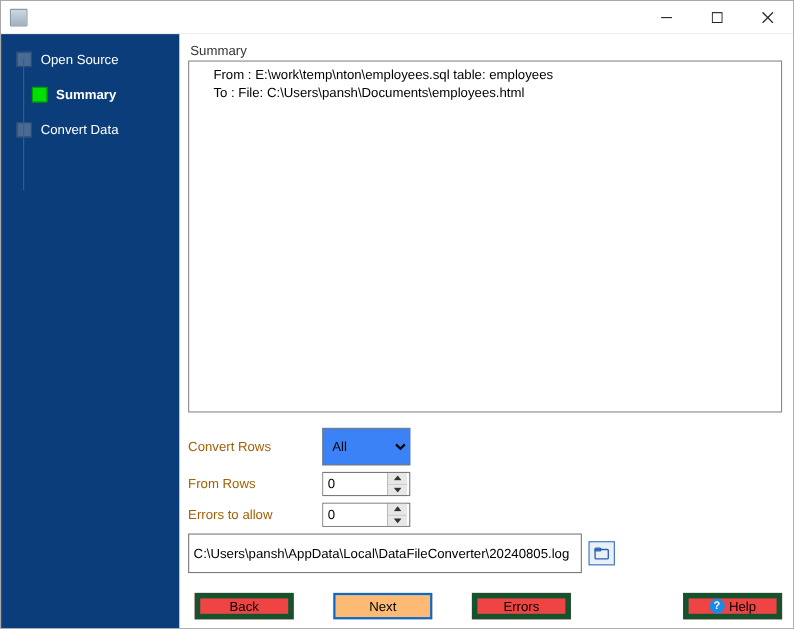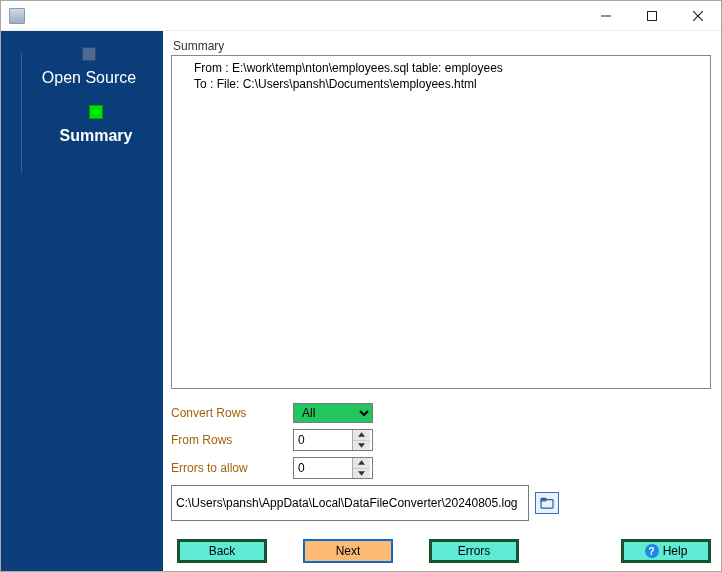--- a/index.html
+++ b/index.html
@@ -54,23 +54,22 @@
       color: #fff;
       padding-top: 12px;
       position: relative;
     }
     .step {
       display: flex;
       align-items: center;
       gap: 8px;
       padding: 4px 0 4px 14px;
       margin-bottom: 10px;
-      font-size: 16px;
-      cursor: pointer;
-      flex-direction: column;
+      font-size: 12px;
+      cursor: pointer;
     }
     .step .marker {
       width: 14px;
       height: 14px;
       background: #4a6a94;
       border: 1px solid #2a4a74;
       flex-shrink: 0;
     }
     .step.sub { padding-left: 28px; }
     .step.active .marker { background: #00e000; border-color: #00a000; }
@@ -118,23 +117,23 @@
       display: flex;
       align-items: center;
       margin-bottom: 6px;
     }
     .form-label {
       width: 122px;
       color: #a16207;
       font-size: 12px;
     }
     .form-input, .form-select, .form-spin {
-      height: 20px;
+      height: 34px;
       border: 1px solid #7a7a7a;
-      background: #22c55e;
+      background: #3b82f6;
       font-family: inherit;
       font-size: 12px;
       padding: 0 4px;
     }
     .form-select {
       width: 80px;
     }
     .spin-wrap {
       display: inline-flex;
       width: 80px;
@@ -195,22 +194,22 @@
     .button-bar {
       margin-top: 12px;
       display: flex;
       align-items: center;
       gap: 36px;
       padding-left: 6px;
     }
     .btn {
       width: 90px;
       height: 24px;
-      background: #5eead4;
-      border: 3px solid #14532d;
+      background: #ef4444;
+      border: 5px solid #14532d;
       font-family: inherit;
       font-size: 12px;
       cursor: pointer;
       display: inline-flex;
       align-items: center;
       justify-content: center;
       gap: 4px;
     }
     .btn.primary {
       border: 2px solid #0a6acb;
@@ -258,20 +257,24 @@
 <div class="content">
 
   <div class="sidebar">
     <div class="step">
       <div class="marker"></div>
       <span class="label">Open Source</span>
     </div>
     <div class="step sub active">
       <div class="marker"></div>
       <span class="label">Summary</span>
+    </div>
+    <div class="step">
+      <div class="marker"></div>
+      <span class="label">Convert Data</span>
     </div>
   </div>
 
   <div class="mainpanel">
     <div class="group-label">Summary</div>
     <div class="summary-box">From : E:\work\temp\nton\employees.sql table: employees
 To : File: C:\Users\pansh\Documents\employees.html</div>
 
     <div class="form-area">
       <div class="form-row">

